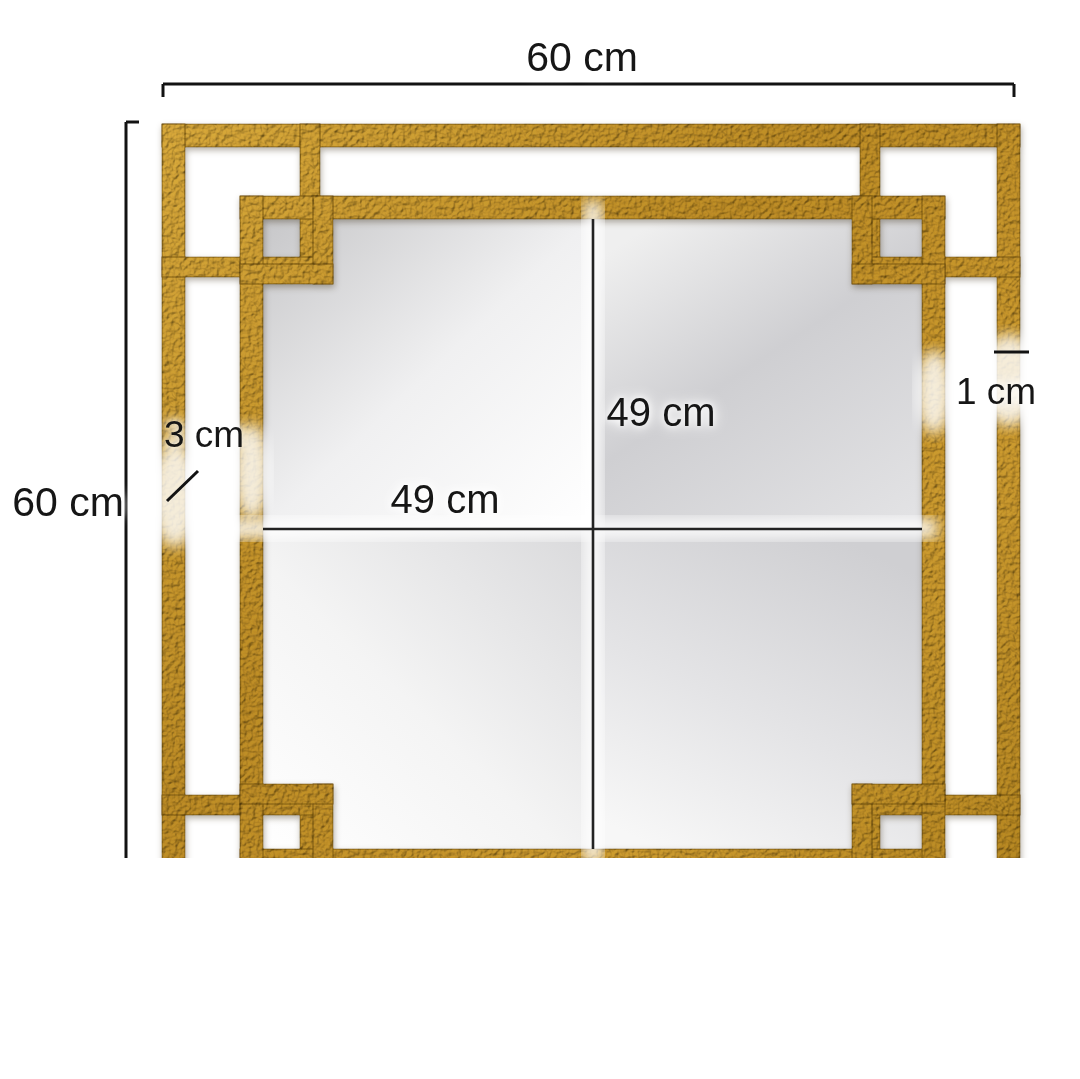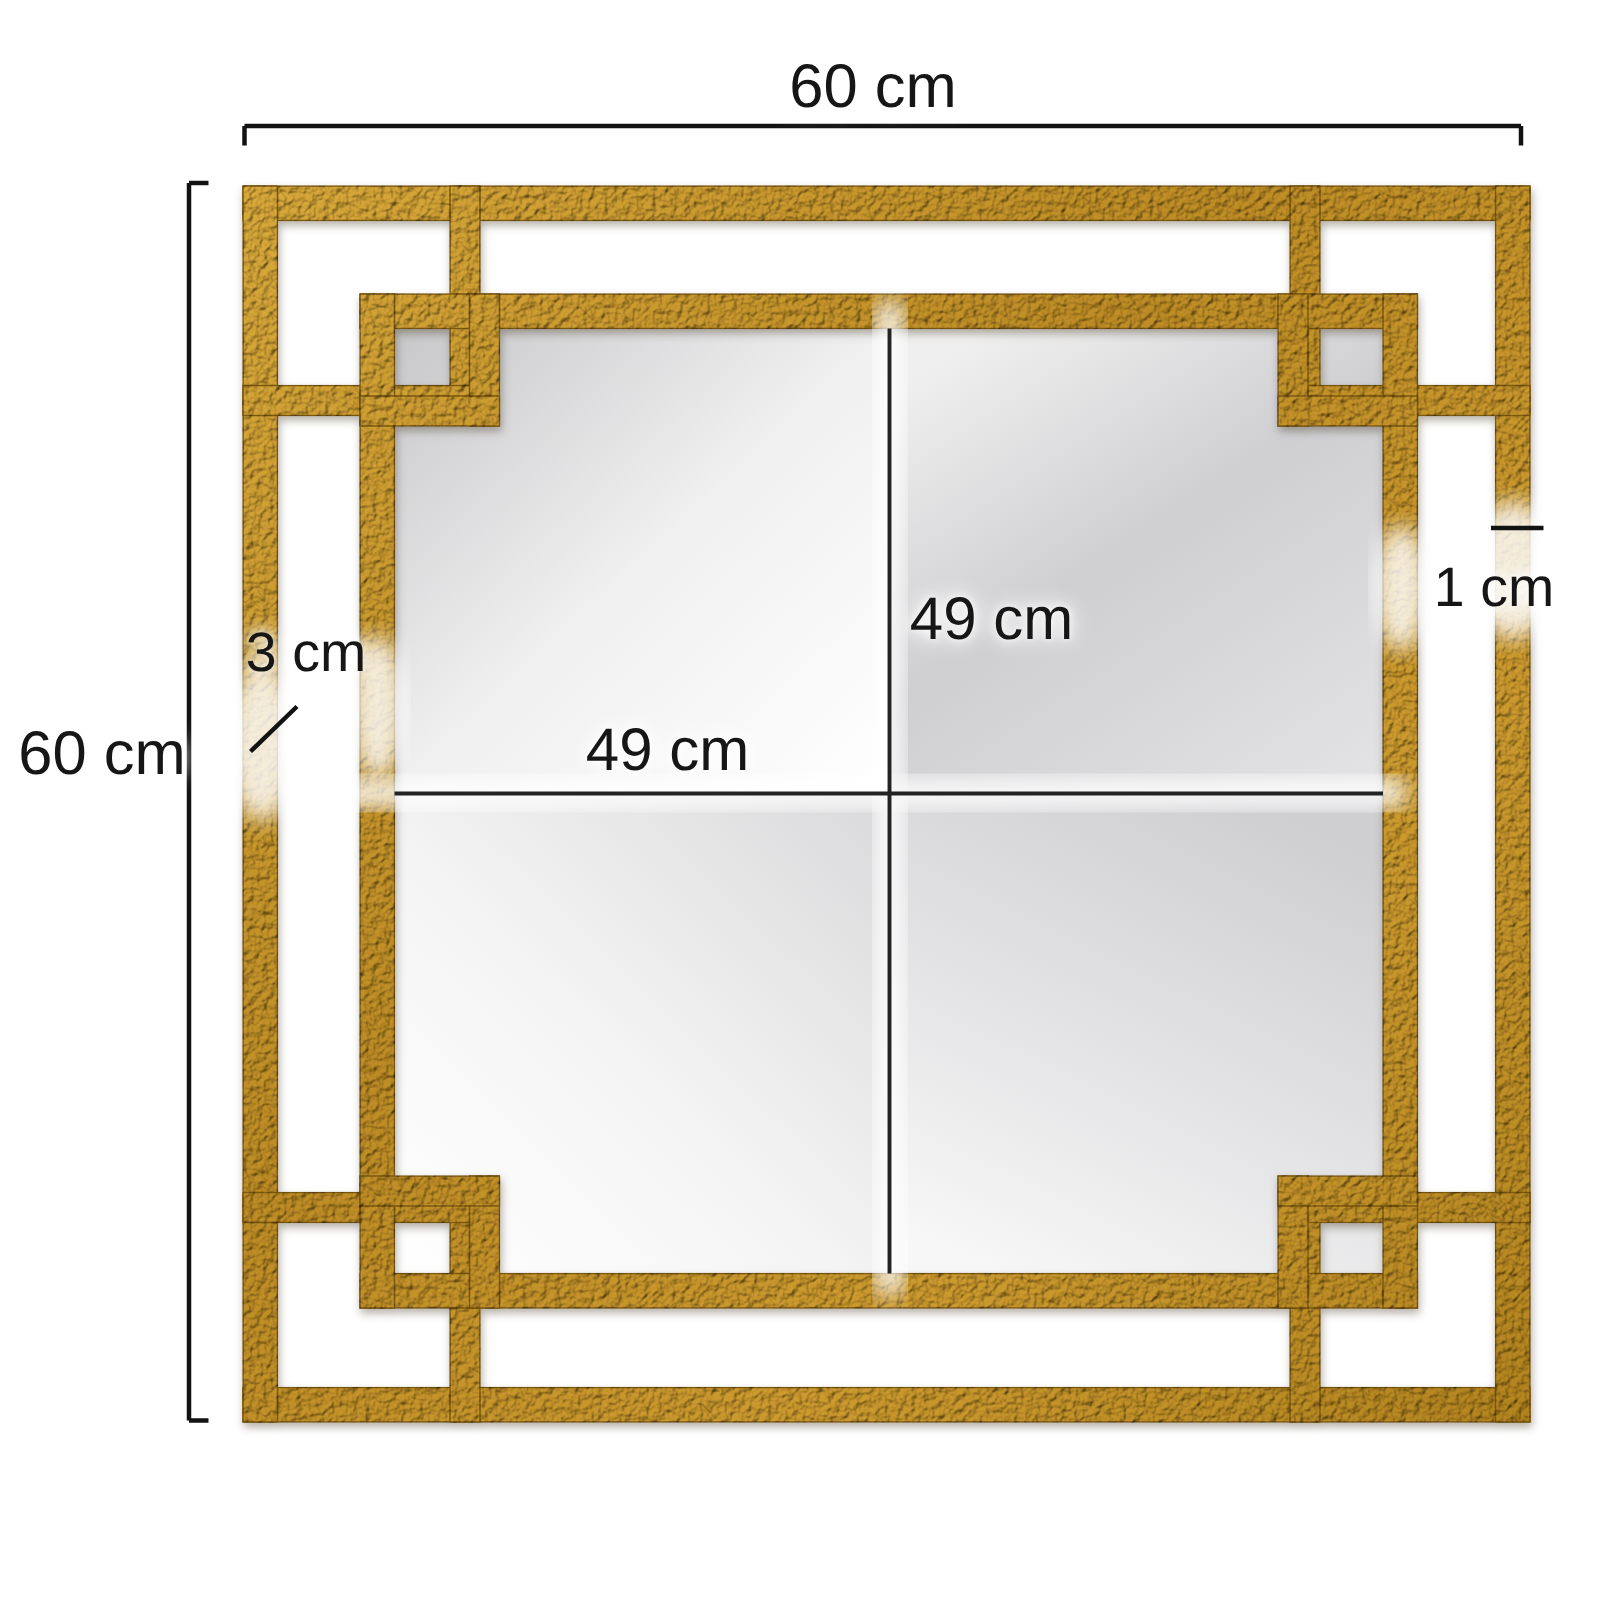--- a/index.html
+++ b/index.html
@@ -1,17 +1,17 @@
 <!DOCTYPE html>
 <html><head>
 <meta charset="utf-8">
 <style>
   html,body{margin:0;padding:0;background:#ffffff;}
   body{font-family:"Liberation Sans", sans-serif;}
-  .stage{position:relative;width:1080px;height:1079px;background:#ffffff;overflow:hidden;}
+  .stage{position:relative;width:1080px;height:858px;background:#ffffff;overflow:hidden;}
   svg{display:block;}
   .dim-text{fill:#161616;font-family:"Liberation Sans", sans-serif;
             text-shadow:0 0 6px #ffffff,0 0 12px #ffffff,0 0 18px #ffffff;}
   .dim-line{stroke:#121212;stroke-width:3;stroke-linecap:butt;}
   .seam{stroke:#232323;stroke-width:2.6;}
   .goldbar{stroke:#7c5e16;stroke-width:1;}
 </style>
 </head>
 <body>
 

